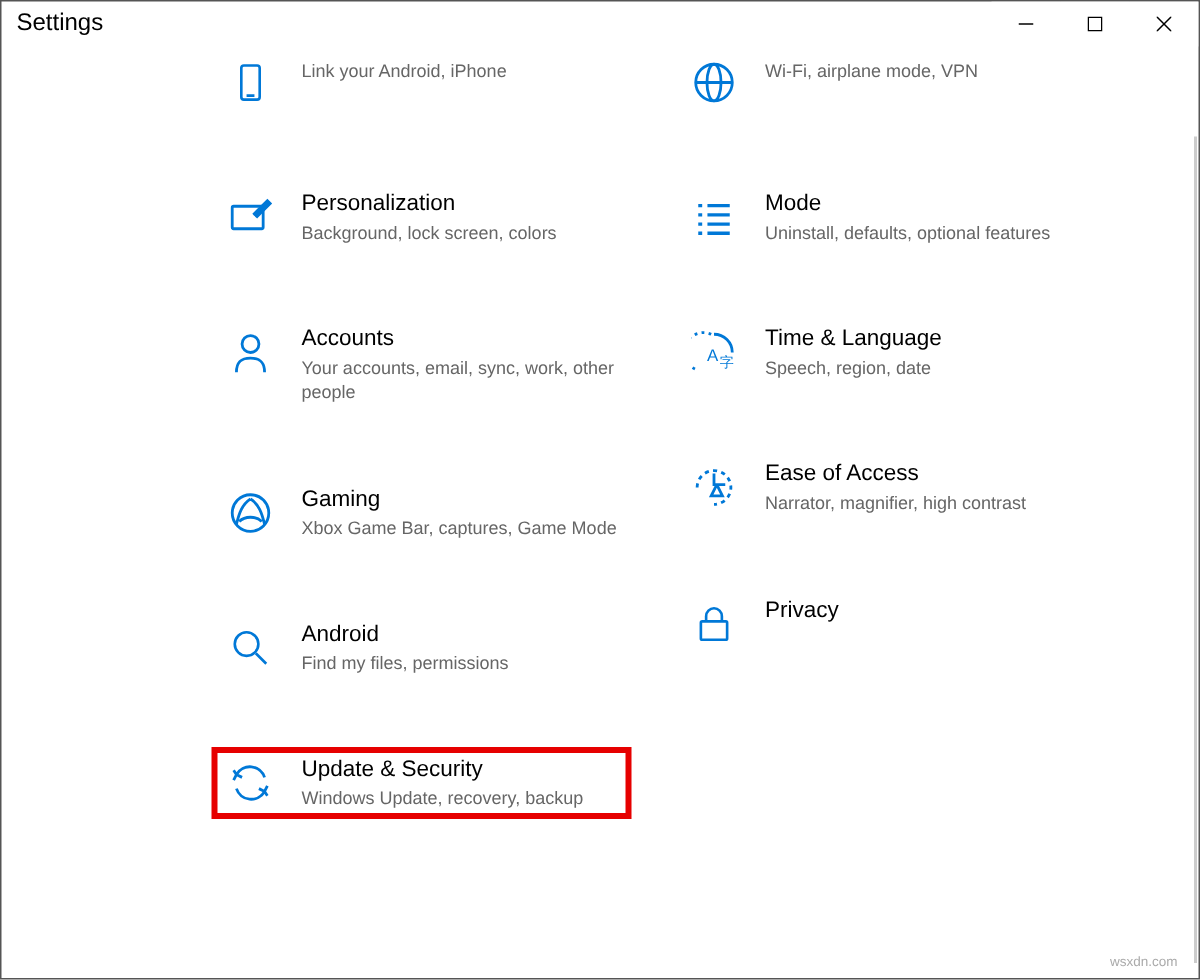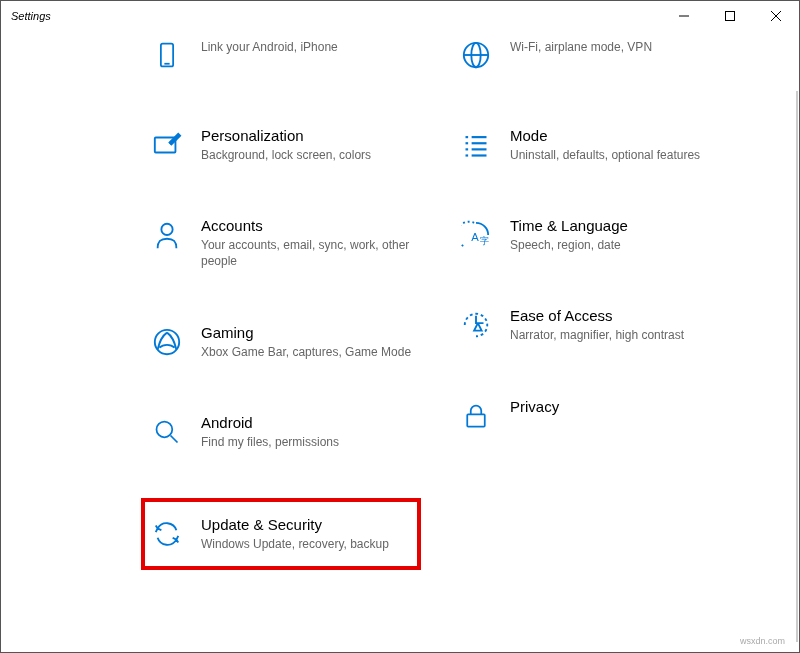--- a/index.html
+++ b/index.html
@@ -1,28 +1,28 @@
 <!DOCTYPE html>
 <html><head>
   <meta charset="utf-8">
   <style>
     * { box-sizing: border-box; margin: 0; padding: 0; }
     body { font-family: "Segoe UI", Arial, sans-serif; font-size: 14px; color: #000; background: #fff; width: 800px; height: 653px; border: 1px solid #555; position: relative; overflow: hidden; }
     .titlebar { display: flex; align-items: center; height: 30px; padding-left: 10px; }
-    .titlebar-title { font-size: 11px; font-style: italic; }
+    .titlebar-title { font-size: 16px; }
     .win-controls { margin-left: auto; display: flex; }
     .win-btn { width: 46px; height: 30px; display: flex; align-items: center; justify-content: center; background: #fff; }
     .content { display: flex; padding: 0 40px 0 140px; height: calc(100% - 30px); overflow-y: auto; position: relative; }
     .col { flex: 1; }
     .tile { display: flex; align-items: flex-start; padding: 6px 8px; margin-bottom: 42px; max-width: 280px; }
     .icon-box { width: 36px; height: 36px; display: flex; align-items: center; justify-content: center; flex-shrink: 0; margin-right: 16px; }
     .tile-text { flex: 1; }
     .tile-title { font-size: 15px; color: #000; margin-bottom: 2px; line-height: 1.2; }
     .tile-desc { font-size: 12px; color: #666; line-height: 1.35; }
-    .highlight { border: 4px solid #e60000; padding: 14px 4px; }
+    .highlight { border: 4px solid #e60000; padding: 2px 4px; }
     .scroll-edge { position: absolute; right: 1px; top: 90px; bottom: 10px; width: 2px; background: #ccc; }
     .watermark { position: absolute; right: 14px; bottom: 6px; font-size: 9px; color: #aaa; text-align: right; }
   </style>
 </head>
 <body>
 
 <div class="titlebar">
   <span class="titlebar-title">Settings</span>
   <div class="win-controls">
     <div class="win-btn">

